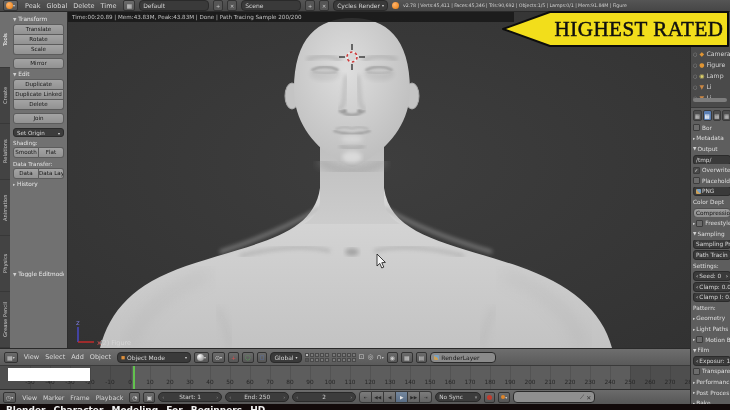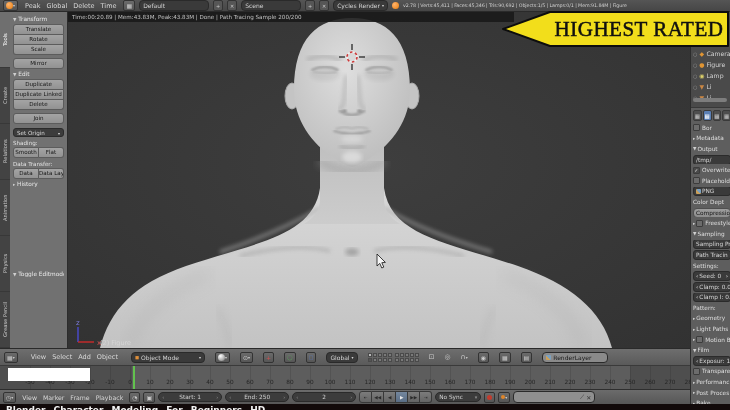--- a/index.html
+++ b/index.html
@@ -76,21 +76,21 @@
   .pcb.on{background:#4a4a4a;}
   .wdark{flex:1;background:#3a3a3a;border:1px solid #2b2b2b;border-radius:3px;height:8px;
          line-height:8px;padding:0 2px;color:#d6d6d6;overflow:hidden;display:flex;gap:1px;align-items:center;}
   .wlight{flex:1;background:linear-gradient(#9e9e9e,#8d8d8d);border:1px solid #4f4f4f;border-radius:4px;
           height:8px;line-height:8px;padding:0 2px;color:#141414;overflow:hidden;}
   .imgchip{width:5px;height:5px;min-width:5px;border-radius:1px;
            background:linear-gradient(45deg,#caa05a 50%,#7aa0c0 50%);}
   
   #view-header{left:0;top:348px;width:690px;height:18px;background:linear-gradient(#6e6e6e,#5a5a5a);
                border-top:1px solid #2a2a2a;border-bottom:1px solid #3a3a3a;display:flex;align-items:center;
-               font-size:6.5px;color:#dadada;gap:10px;padding:0 4px;box-sizing:border-box;
+               font-size:6.5px;color:#dadada;gap:3px;padding:0 4px;box-sizing:border-box;
                white-space:nowrap;overflow:hidden;z-index:20;}
   .hicon{font-size:7px;color:#c9c9c9;}
   .layers{display:flex;gap:3px;}
   .lgrid{display:grid;grid-template-columns:repeat(5,4px);grid-template-rows:repeat(2,4px);gap:1px;}
   .lcell{background:#7a7a7a;border:1px solid #4a4a4a;box-sizing:border-box;}
   .lcell.on{background:#b9b9b9;}
   .lcell.dot{background:#555;}
   
   #ruler{left:0;top:366px;width:690px;height:23px;background:#4e4e4e;overflow:hidden;z-index:8;}
   #ruler-range{position:absolute;left:132px;top:0;width:498px;height:23px;background:#5d5d5d;}

